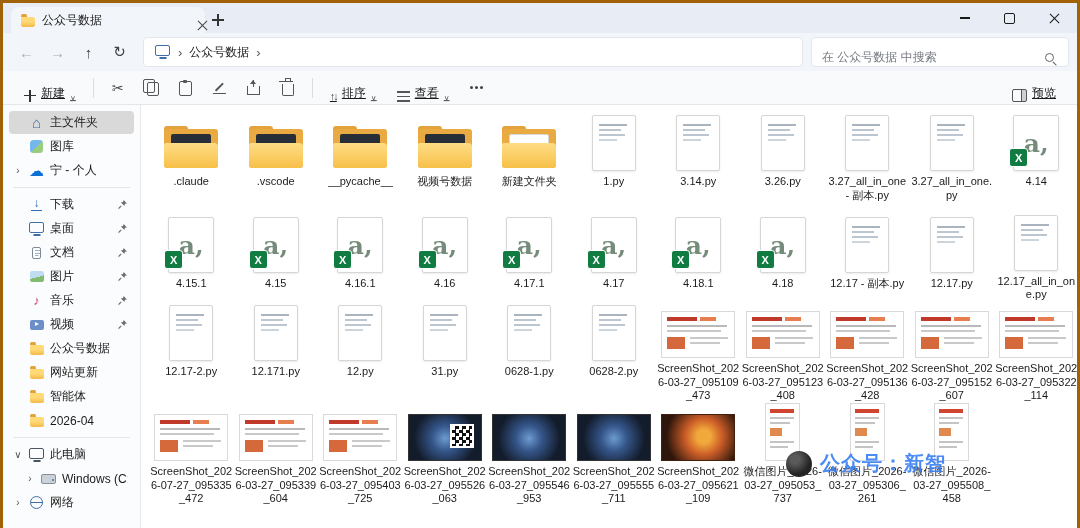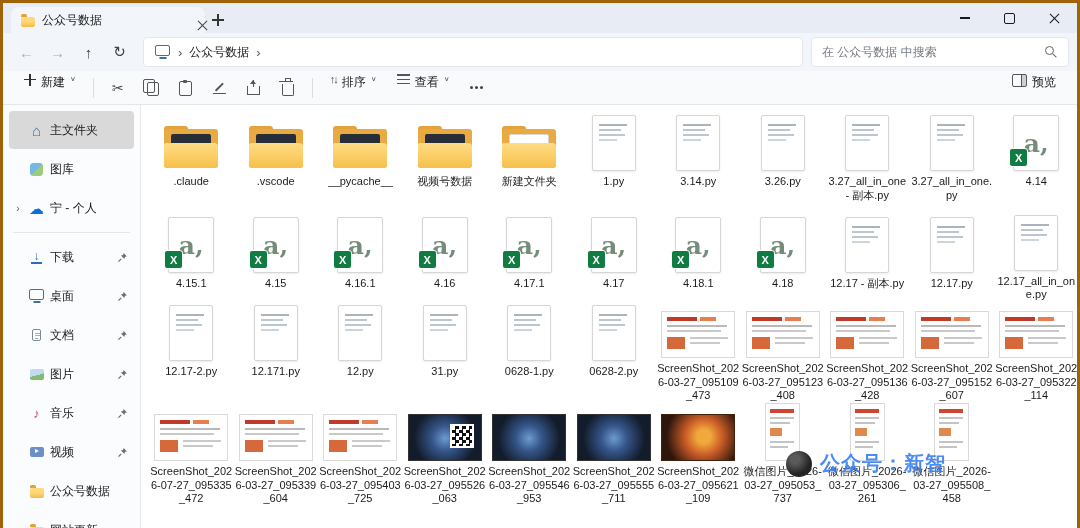--- a/index.html
+++ b/index.html
@@ -28,30 +28,30 @@
 
   
   .navbar{height:38px;background:#f2f5fa;display:flex;align-items:center;padding:0 8px;}
   .nav-btn{width:31px;height:30px;display:flex;align-items:center;justify-content:center;
            font-size:15px;border-radius:4px;color:#40454b;flex:none;}
   .nav-btn.disabled{color:#a9aeb4;}
   .addrbar{flex:1;height:30px;box-sizing:border-box;background:#fff;border:1px solid #e3e6ea;border-radius:4px;
            display:flex;align-items:center;padding:0 10px;gap:7px;margin:0 8px;font-size:12px;}
   .crumb-sep{color:#555;font-size:13px;}
   .searchbar{width:258px;height:30px;box-sizing:border-box;background:#fff;border:1px solid #e3e6ea;border-radius:4px;
-             display:flex;align-items:center;padding:0 10px;font-size:12px;color:#767b82;flex:none;}
+             display:flex;align-items:flex-end;padding:0 10px;font-size:12px;color:#767b82;flex:none;}
   .search-text{flex:1;white-space:nowrap;overflow:hidden;}
   .mag{position:relative;width:13px;height:13px;flex:none;}
   .mag::before{content:"";position:absolute;width:7px;height:7px;border:1.4px solid #61656a;border-radius:50%;left:0;top:0;}
   .mag::after{content:"";position:absolute;width:5px;height:1.4px;background:#61656a;transform:rotate(45deg);left:7px;top:9.5px;}
 
   
   .toolbar{height:33px;display:flex;align-items:center;padding:0 12px;background:#f8fafc;
            border-bottom:1px solid #e4e6ea;gap:2px;}
-  .tbtn{display:flex;align-items:flex-start;gap:5px;padding:0 9px;height:28px;border-radius:4px;font-size:12px;color:#191919;flex:none;}
+  .tbtn{display:flex;align-items:flex-end;gap:5px;padding:0 9px;height:28px;border-radius:4px;font-size:12px;color:#191919;flex:none;text-decoration:underline;}
   .tico{width:32px;height:28px;display:flex;align-items:center;justify-content:center;border-radius:4px;flex:none;}
   .vdiv{width:1px;height:20px;background:#d9dce1;margin:0 6px;flex:none;}
   .dd{font-size:8px;color:#555;transform:scaleY(.8);}
   .g{font-size:14px;color:#444;line-height:1;}
   .spacer{flex:1;}
   .tbi-copy{position:relative;width:10px;height:12px;border:1.2px solid #555;border-radius:2px;margin:2px 0 0 3px;background:#f8fafc;}
   .tbi-copy::before{content:"";position:absolute;left:-5px;top:-4px;width:10px;height:12px;border:1.2px solid #555;border-radius:2px;}
   .tbi-paste{position:relative;width:11px;height:13px;border:1.2px solid #555;border-radius:2px;margin-top:2px;}
   .tbi-paste::before{content:"";position:absolute;left:2.8px;top:-2px;width:4px;height:2.5px;background:#555;border-radius:1px;}
   .tbi-rename{position:relative;width:13px;height:13px;}
@@ -64,21 +64,21 @@
   .tbi-trash::before{content:"";position:absolute;left:-3.4px;top:-2.6px;width:14px;height:1.4px;background:#555;}
   .tbi-trash::after{content:"";position:absolute;left:2px;top:-5.4px;width:4px;height:2.4px;border:1.2px solid #555;border-bottom:none;border-radius:1px 1px 0 0;}
   .tbi-view{width:13px;height:10.5px;background:repeating-linear-gradient(180deg,#555 0 1.5px,transparent 1.5px 4.5px);}
   .tbi-more{width:3px;height:3px;border-radius:50%;background:#444;box-shadow:5px 0 0 #444,10px 0 0 #444;margin-right:10px;}
   .tbi-prev{width:13px;height:11px;border:1.3px solid #555;border-radius:2px;position:relative;}
   .tbi-prev::after{content:"";position:absolute;top:0;right:0;width:4px;height:100%;border-left:1.3px solid #555;background:rgba(85,85,85,.25);}
 
   
   .bodyarea{display:flex;height:426px;}
   .sidebar{width:138px;box-sizing:border-box;border-right:1px solid #e9e9e9;padding-top:5px;background:#fbfcfd;overflow:hidden;flex:none;}
-  .sb-item{display:flex;align-items:center;height:38px;padding:0 6px 0 4px;margin:1px 6px;border-radius:4px;font-size:12px;gap:5px;}
+  .sb-item{display:flex;align-items:center;height:23px;padding:0 6px 0 4px;margin:1px 6px;border-radius:4px;font-size:12px;gap:5px;}
   .sb-item.sel{background:#d9d9d9;}
   .sb-item.indent{margin-left:18px;}
   .chev{width:10px;font-size:10px;color:#555;text-align:center;flex:none;}
   .sb-label{flex:1;white-space:nowrap;overflow:hidden;}
   .sb-div{height:1px;background:#e6e6e6;margin:5px 10px;}
   .pin{flex:none;}
 
   
   .sic{width:17px;height:16px;display:inline-flex;align-items:center;justify-content:center;flex:none;position:relative;}
   .sic-home::before{content:"⌂";font-size:15px;color:#3f6fa3;line-height:1;}

